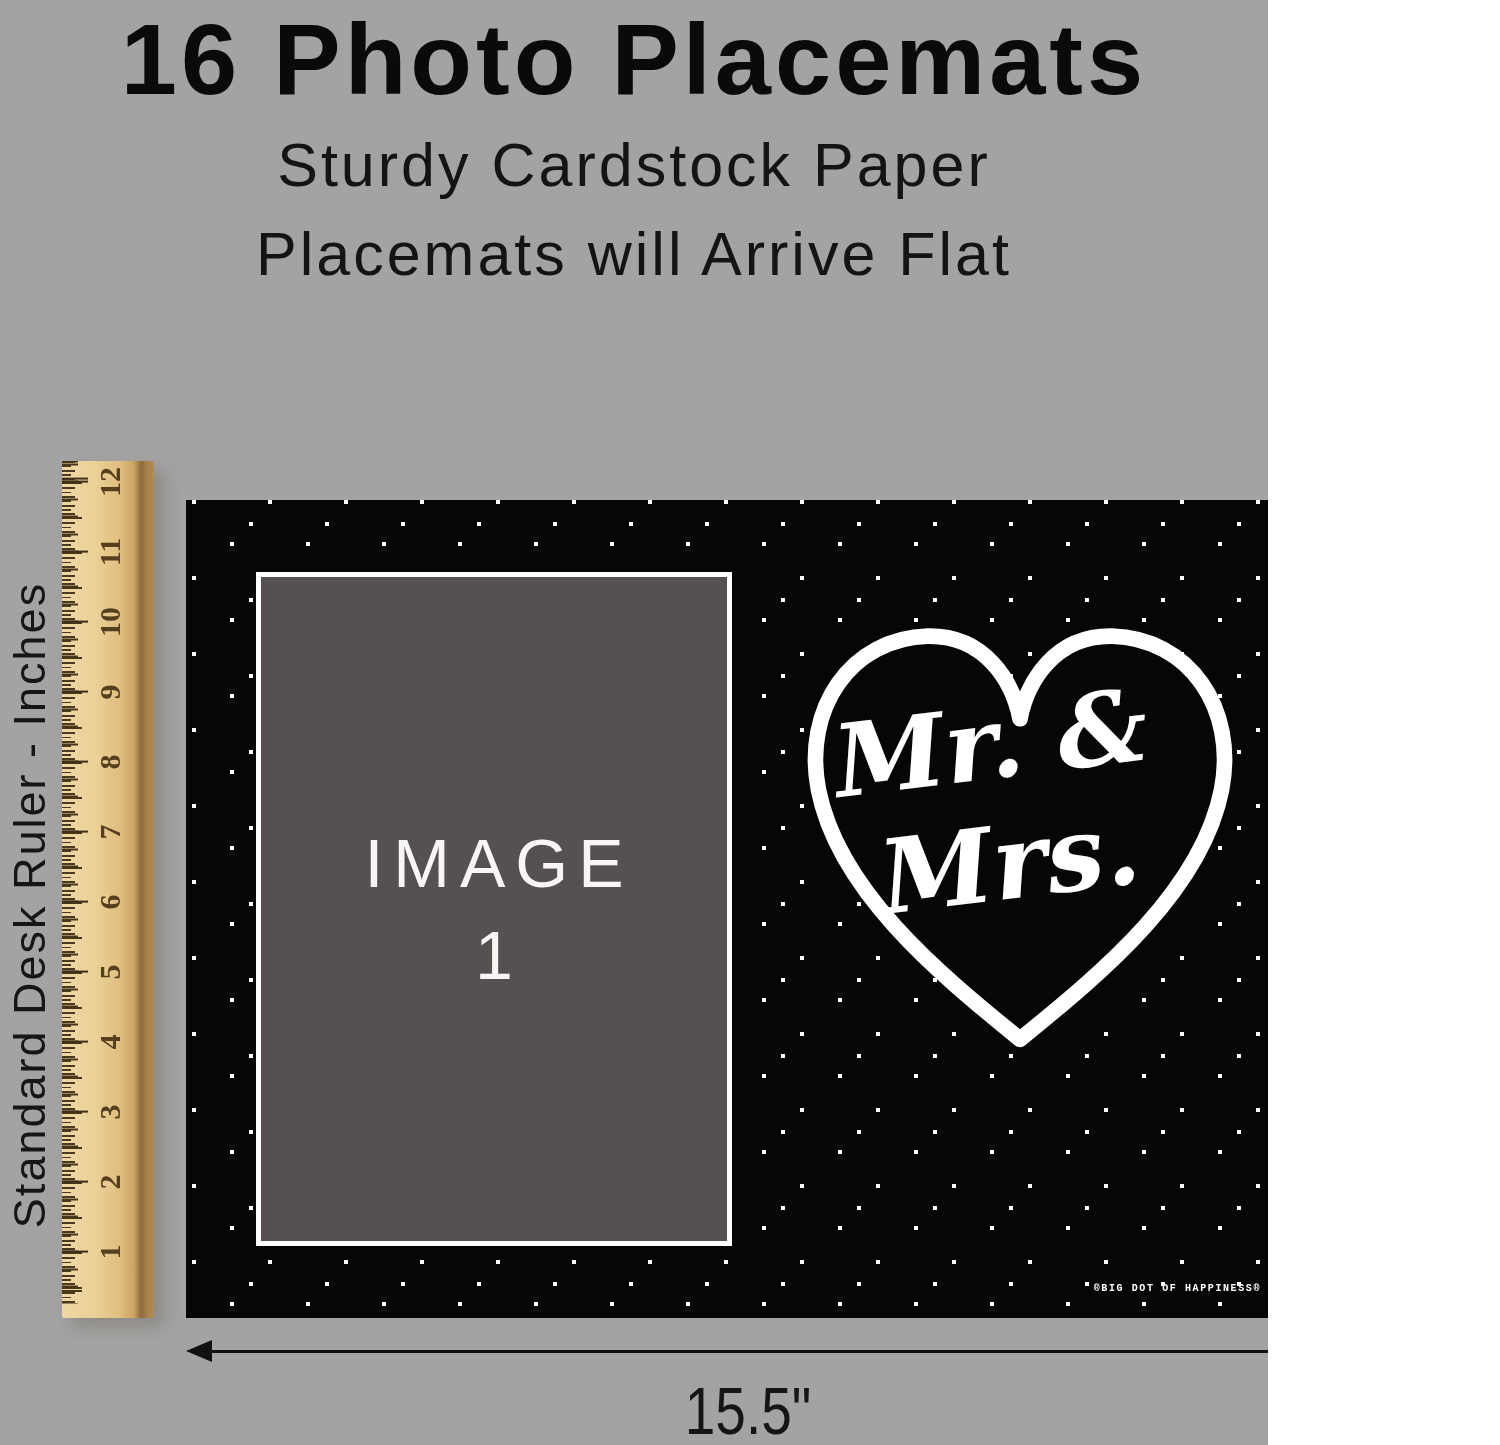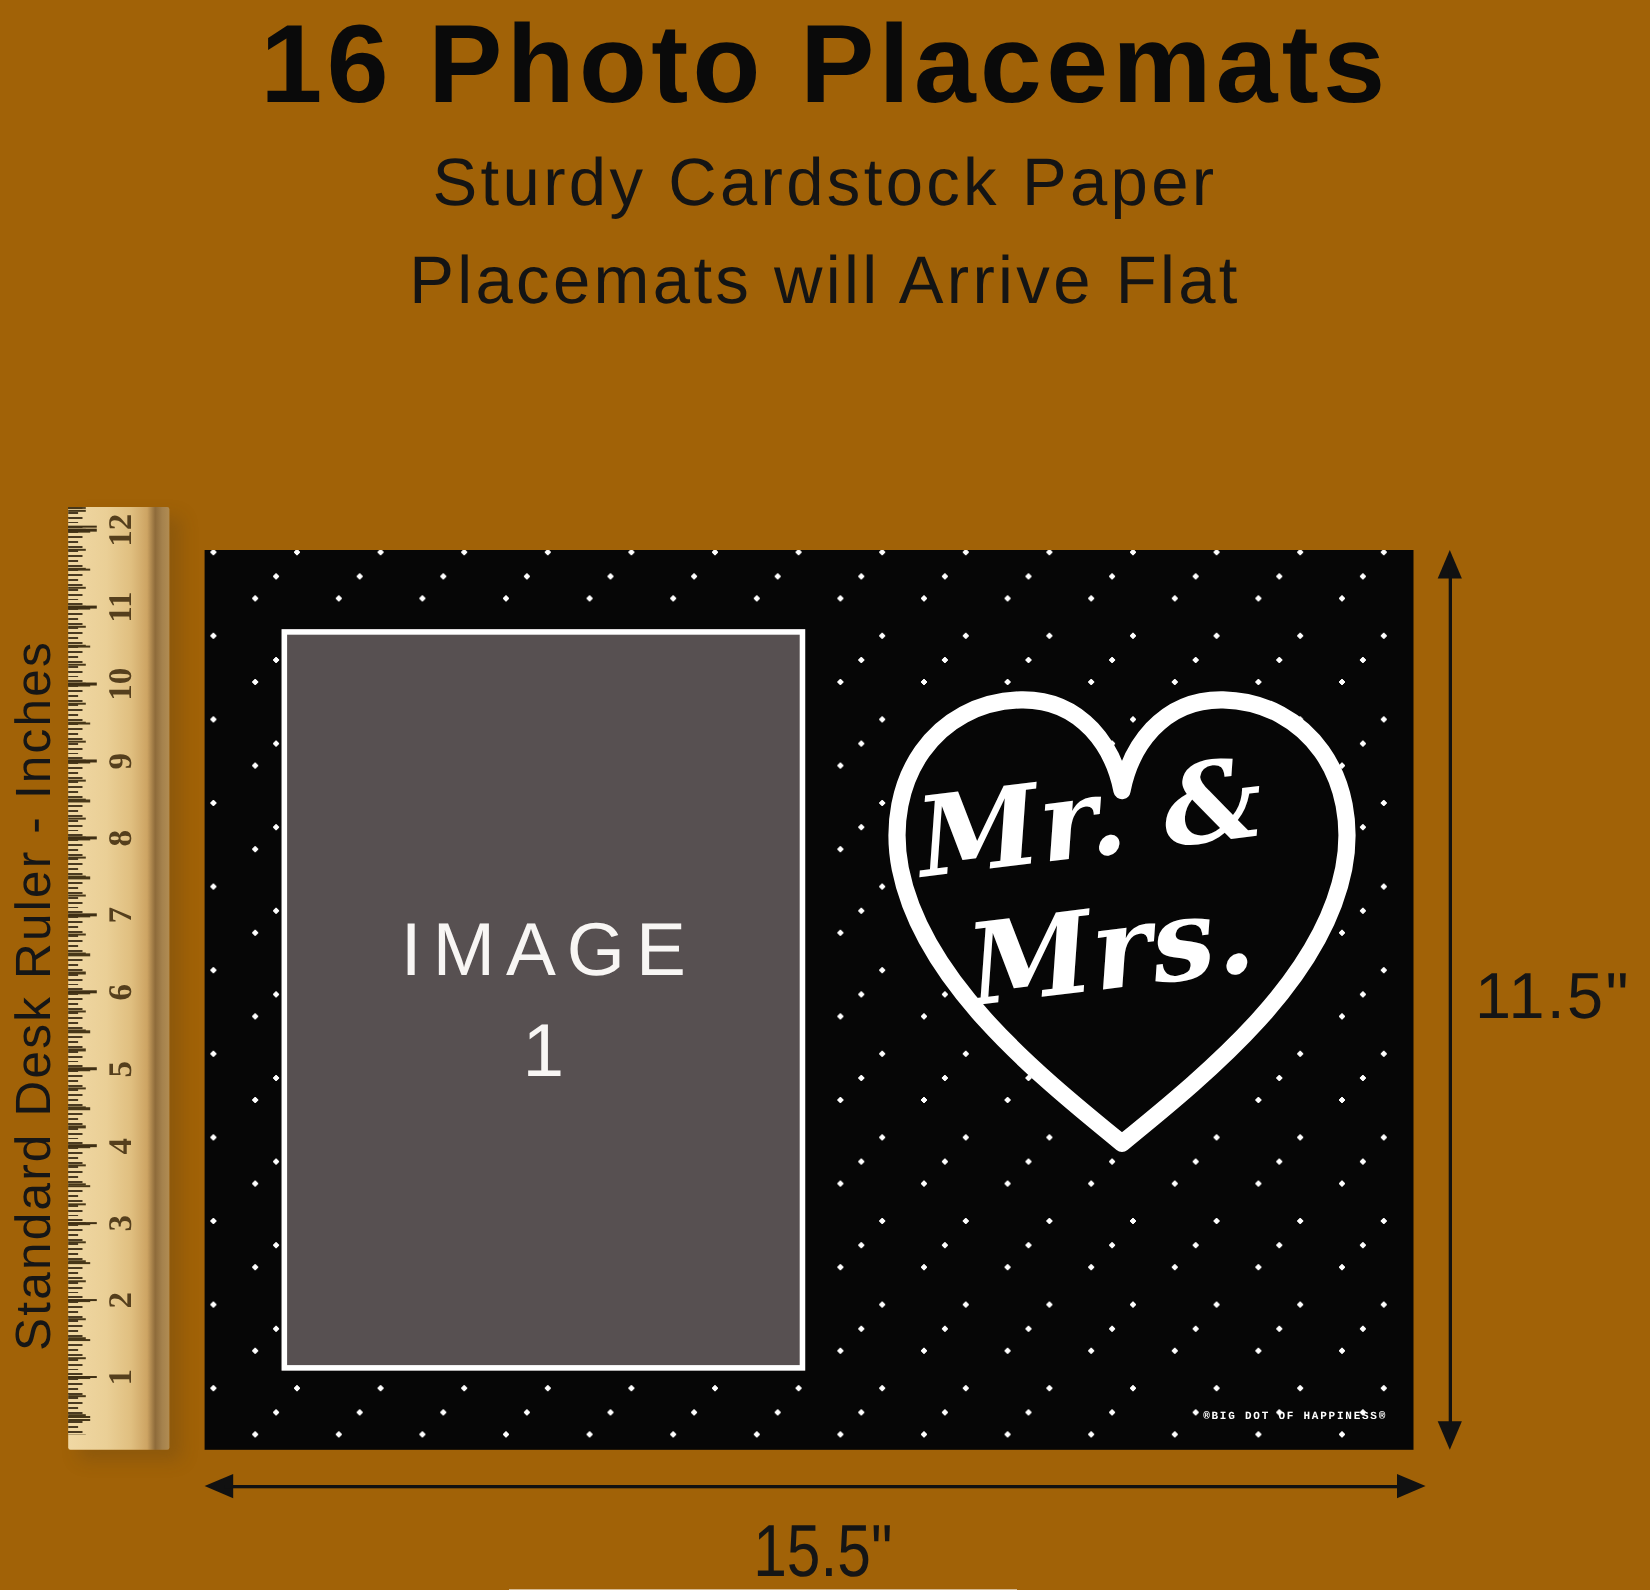--- a/index.html
+++ b/index.html
@@ -1,16 +1,16 @@
 <!DOCTYPE html>
 <html><head>
 <meta charset="utf-8">
 <style>
   html,body{margin:0;padding:0;background:#fff;}
-  .stage{position:relative;width:1500px;height:1445px;background:#a16207;overflow:hidden;
+  .stage{position:relative;width:1268px;height:1445px;background:#a3a3a3;overflow:hidden;
          font-family:"Liberation Sans",sans-serif;color:#111;}
 
   
   .headline{position:absolute;top:2px;left:0;width:100%;text-align:center;
             font-size:101px;font-weight:800;letter-spacing:4px;color:#0a0a0a;}
   .sub{position:absolute;left:0;width:100%;text-align:center;
        font-size:61px;font-weight:400;letter-spacing:3px;color:#141414;}
   .sub.l1{top:130px;}
   .sub.l2{top:219px;}
 

